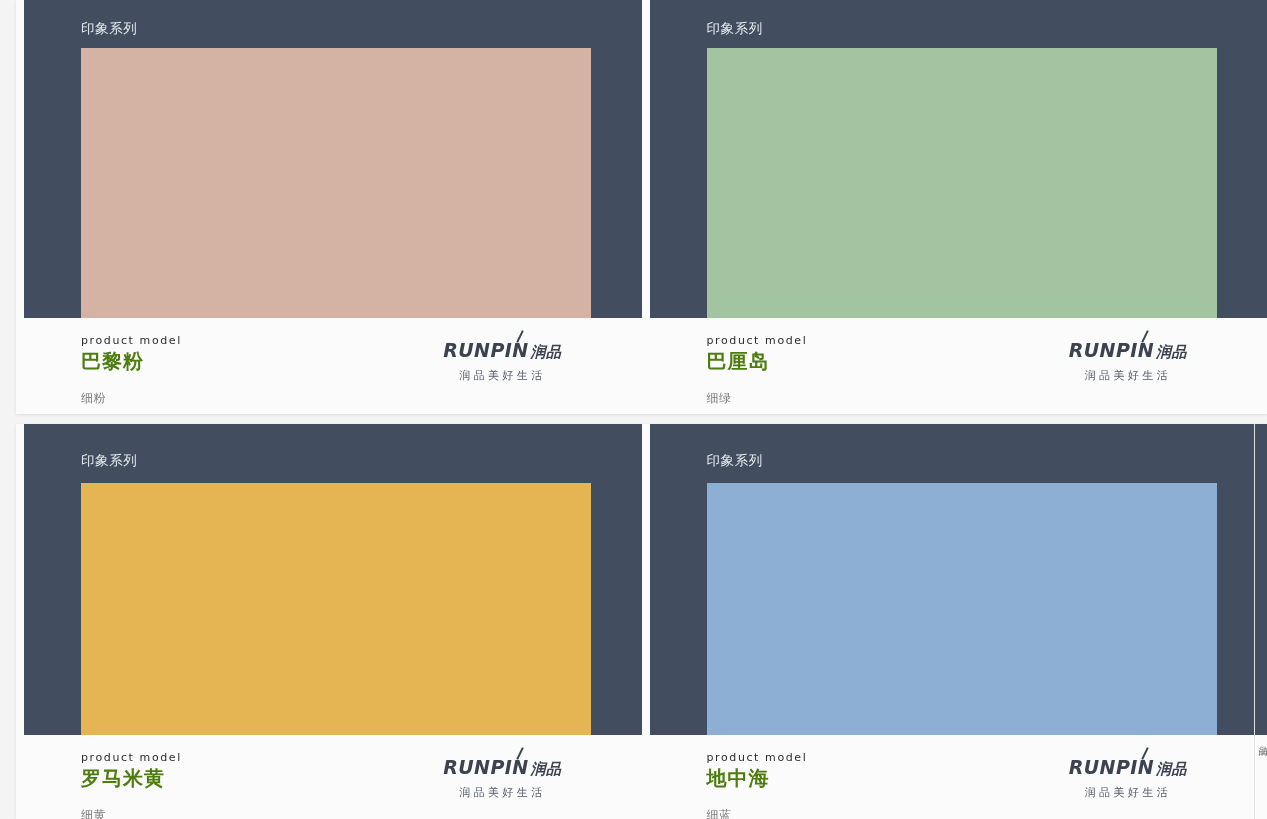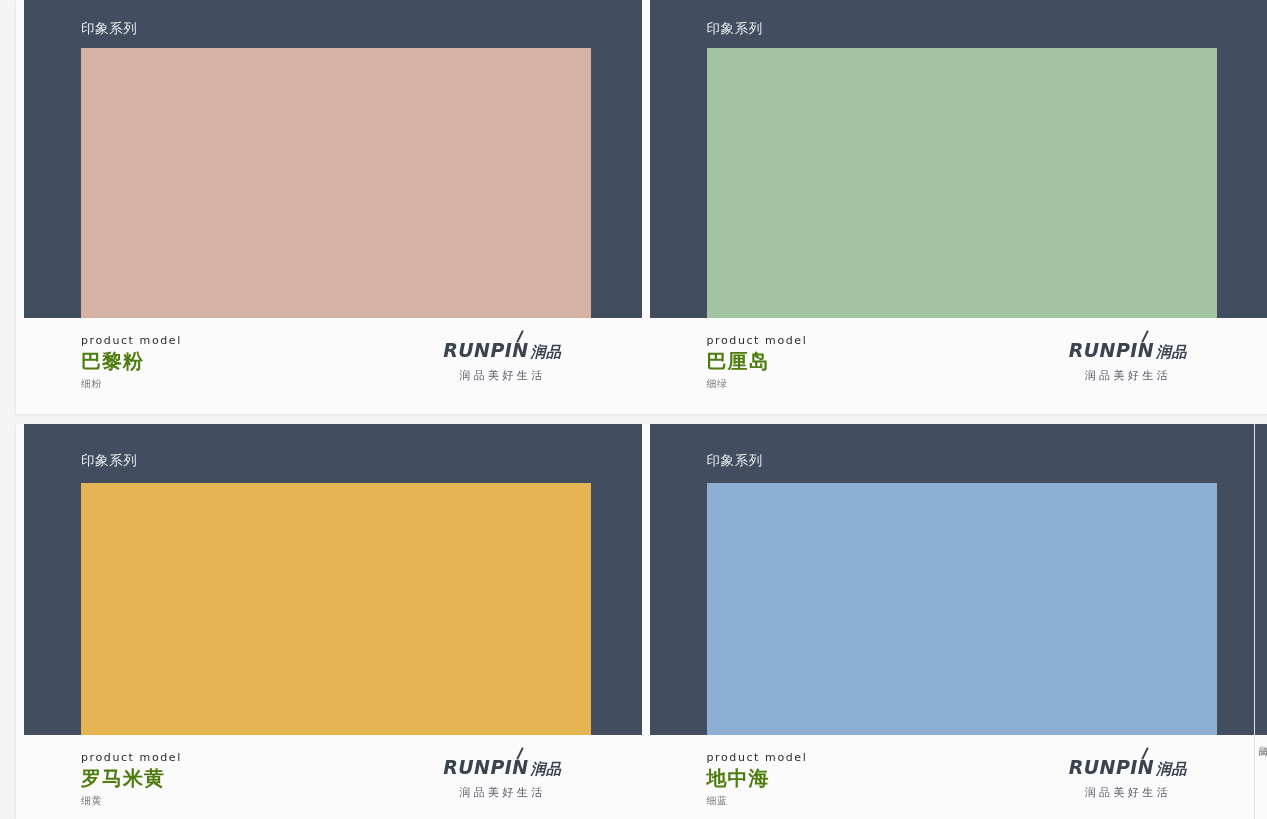--- a/index.html
+++ b/index.html
@@ -111,24 +111,24 @@
   }
   .model-name {
     font-size: 20px;
     font-weight: bold;
     color: #4d7c0f;
     letter-spacing: 1px;
     line-height: 1.12;
     font-family: Liberation Sans, sans-serif;
   }
   .model-sub {
-    font-size: 10px;
+    font-size: 12px;
     color: #777777;
     letter-spacing: 0.4px;
-    margin-top: 5px;
+    margin-top: 18px;
     font-family: "DejaVu Sans", sans-serif;
   }
 
   
   .brand {
     display: flex;
     flex-direction: column;
     align-items: center;
     margin-top: 5px;
     margin-right: 56px;

